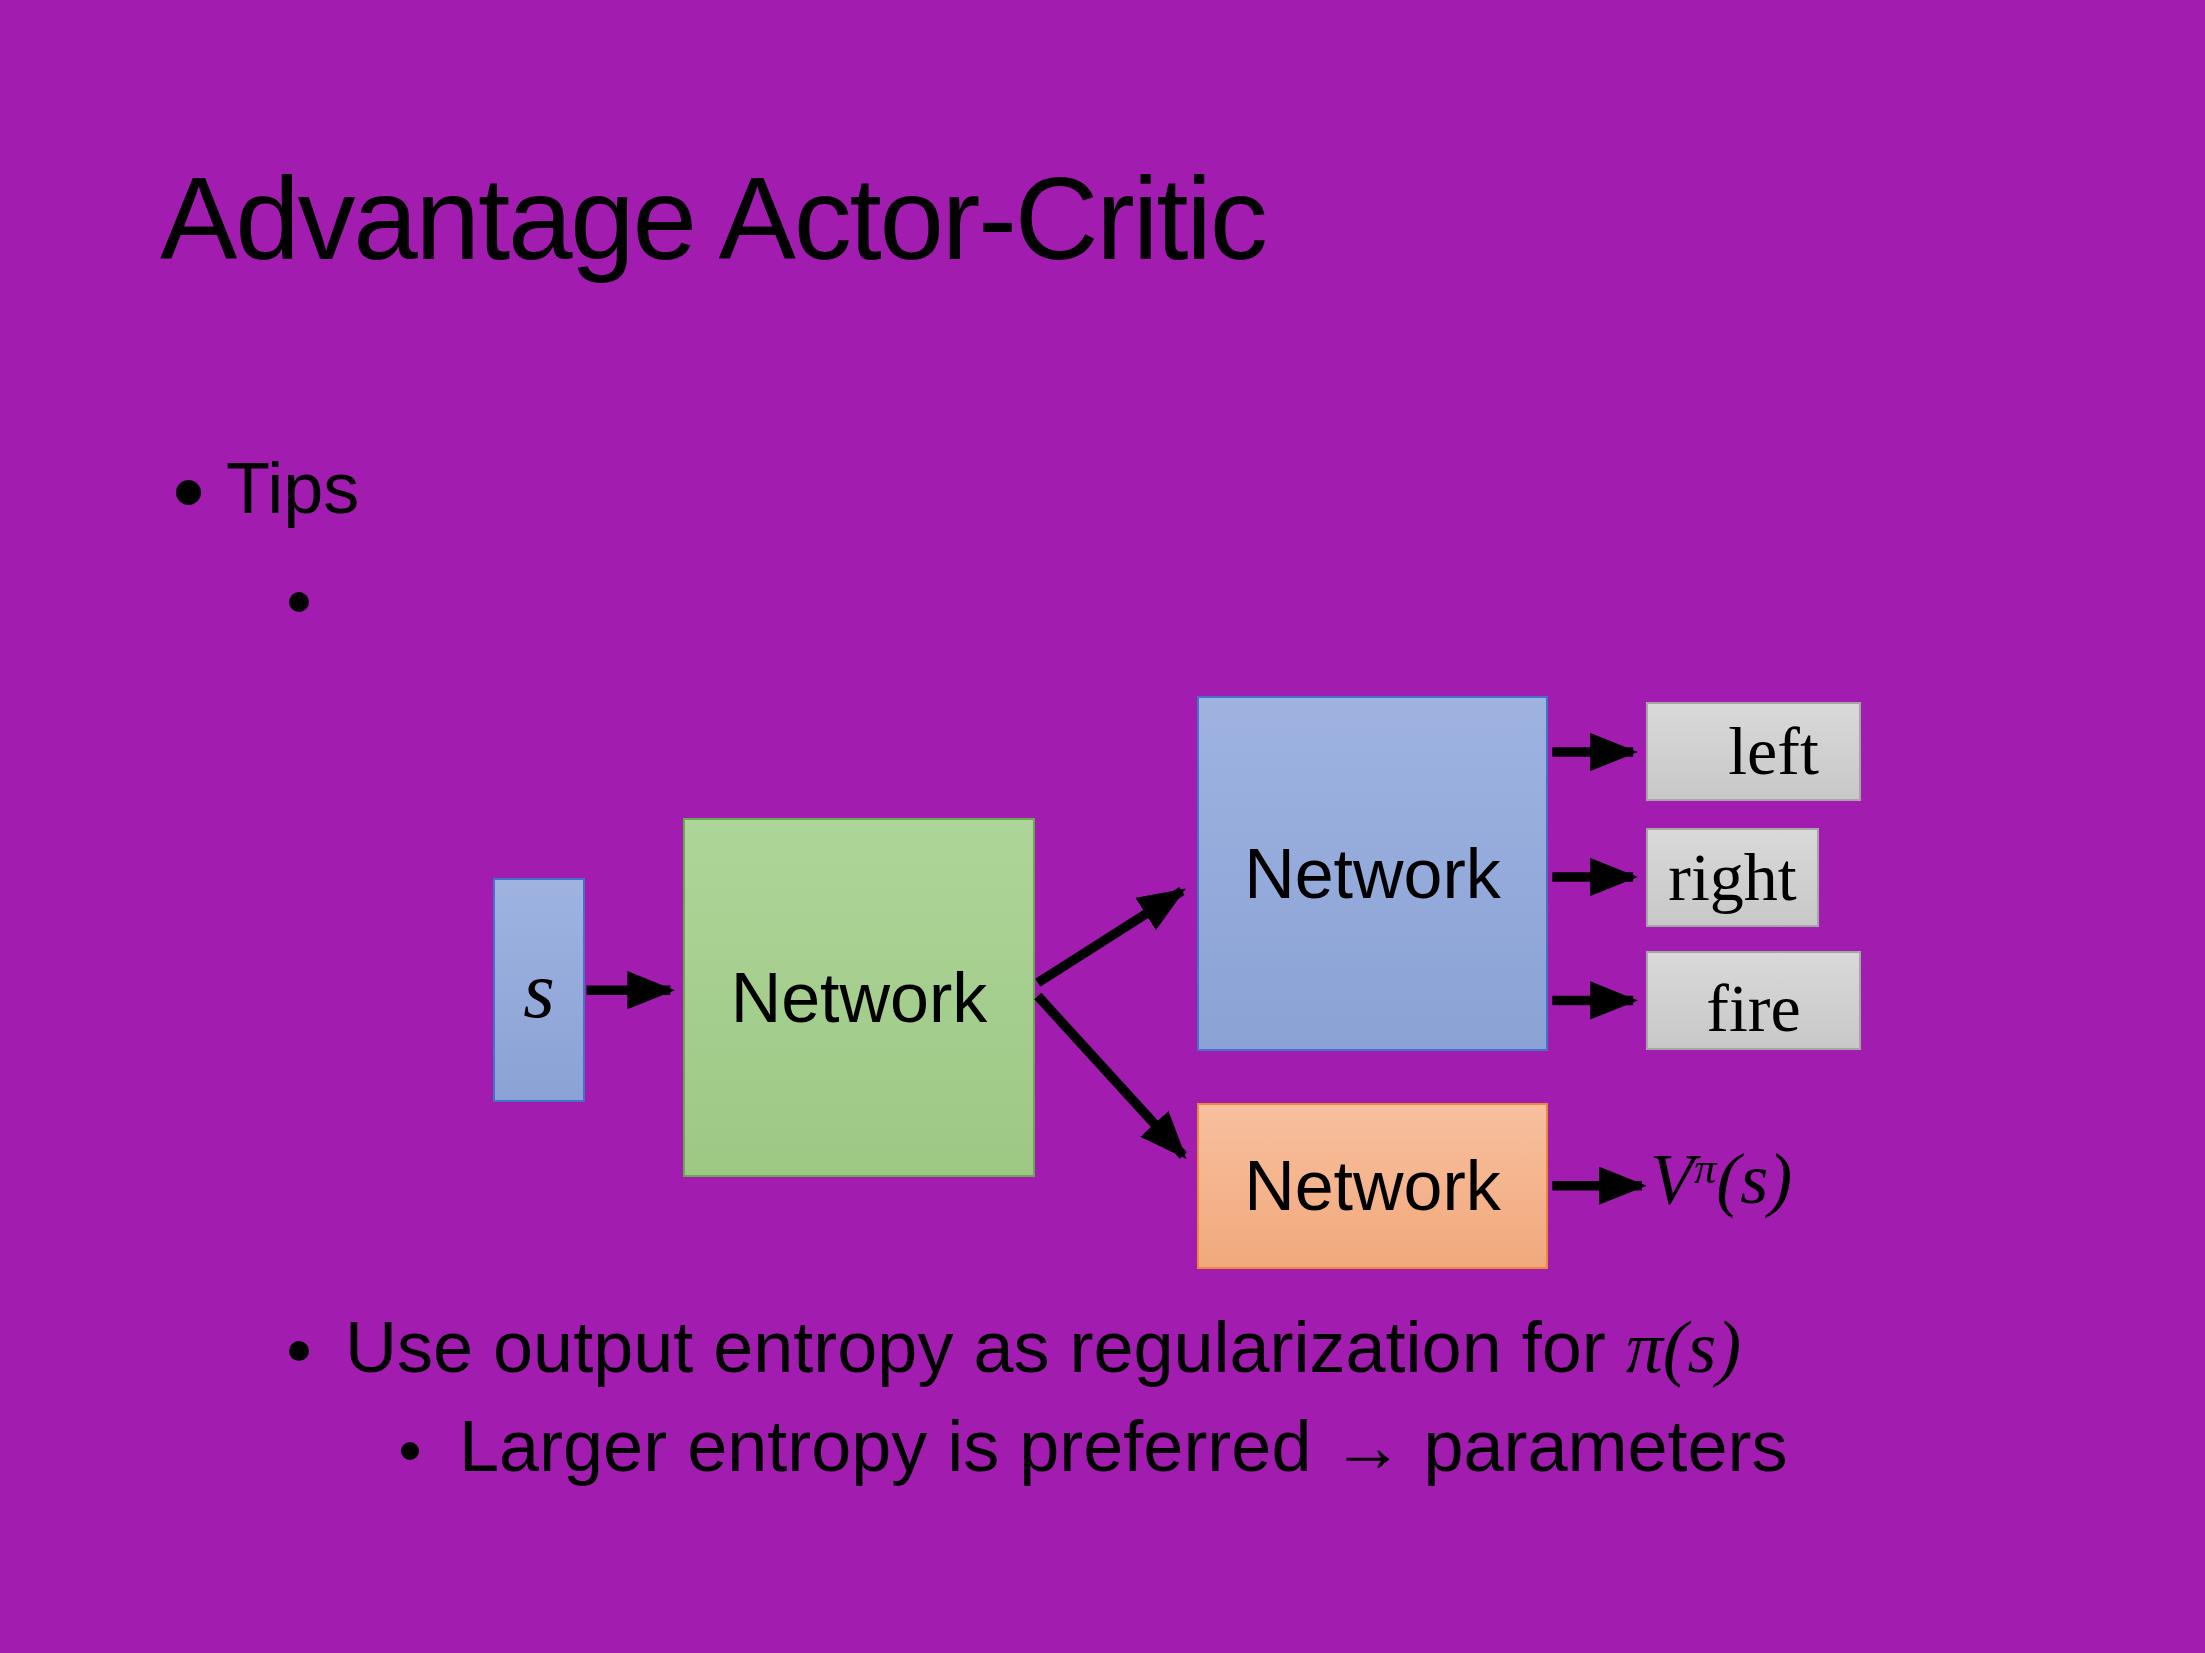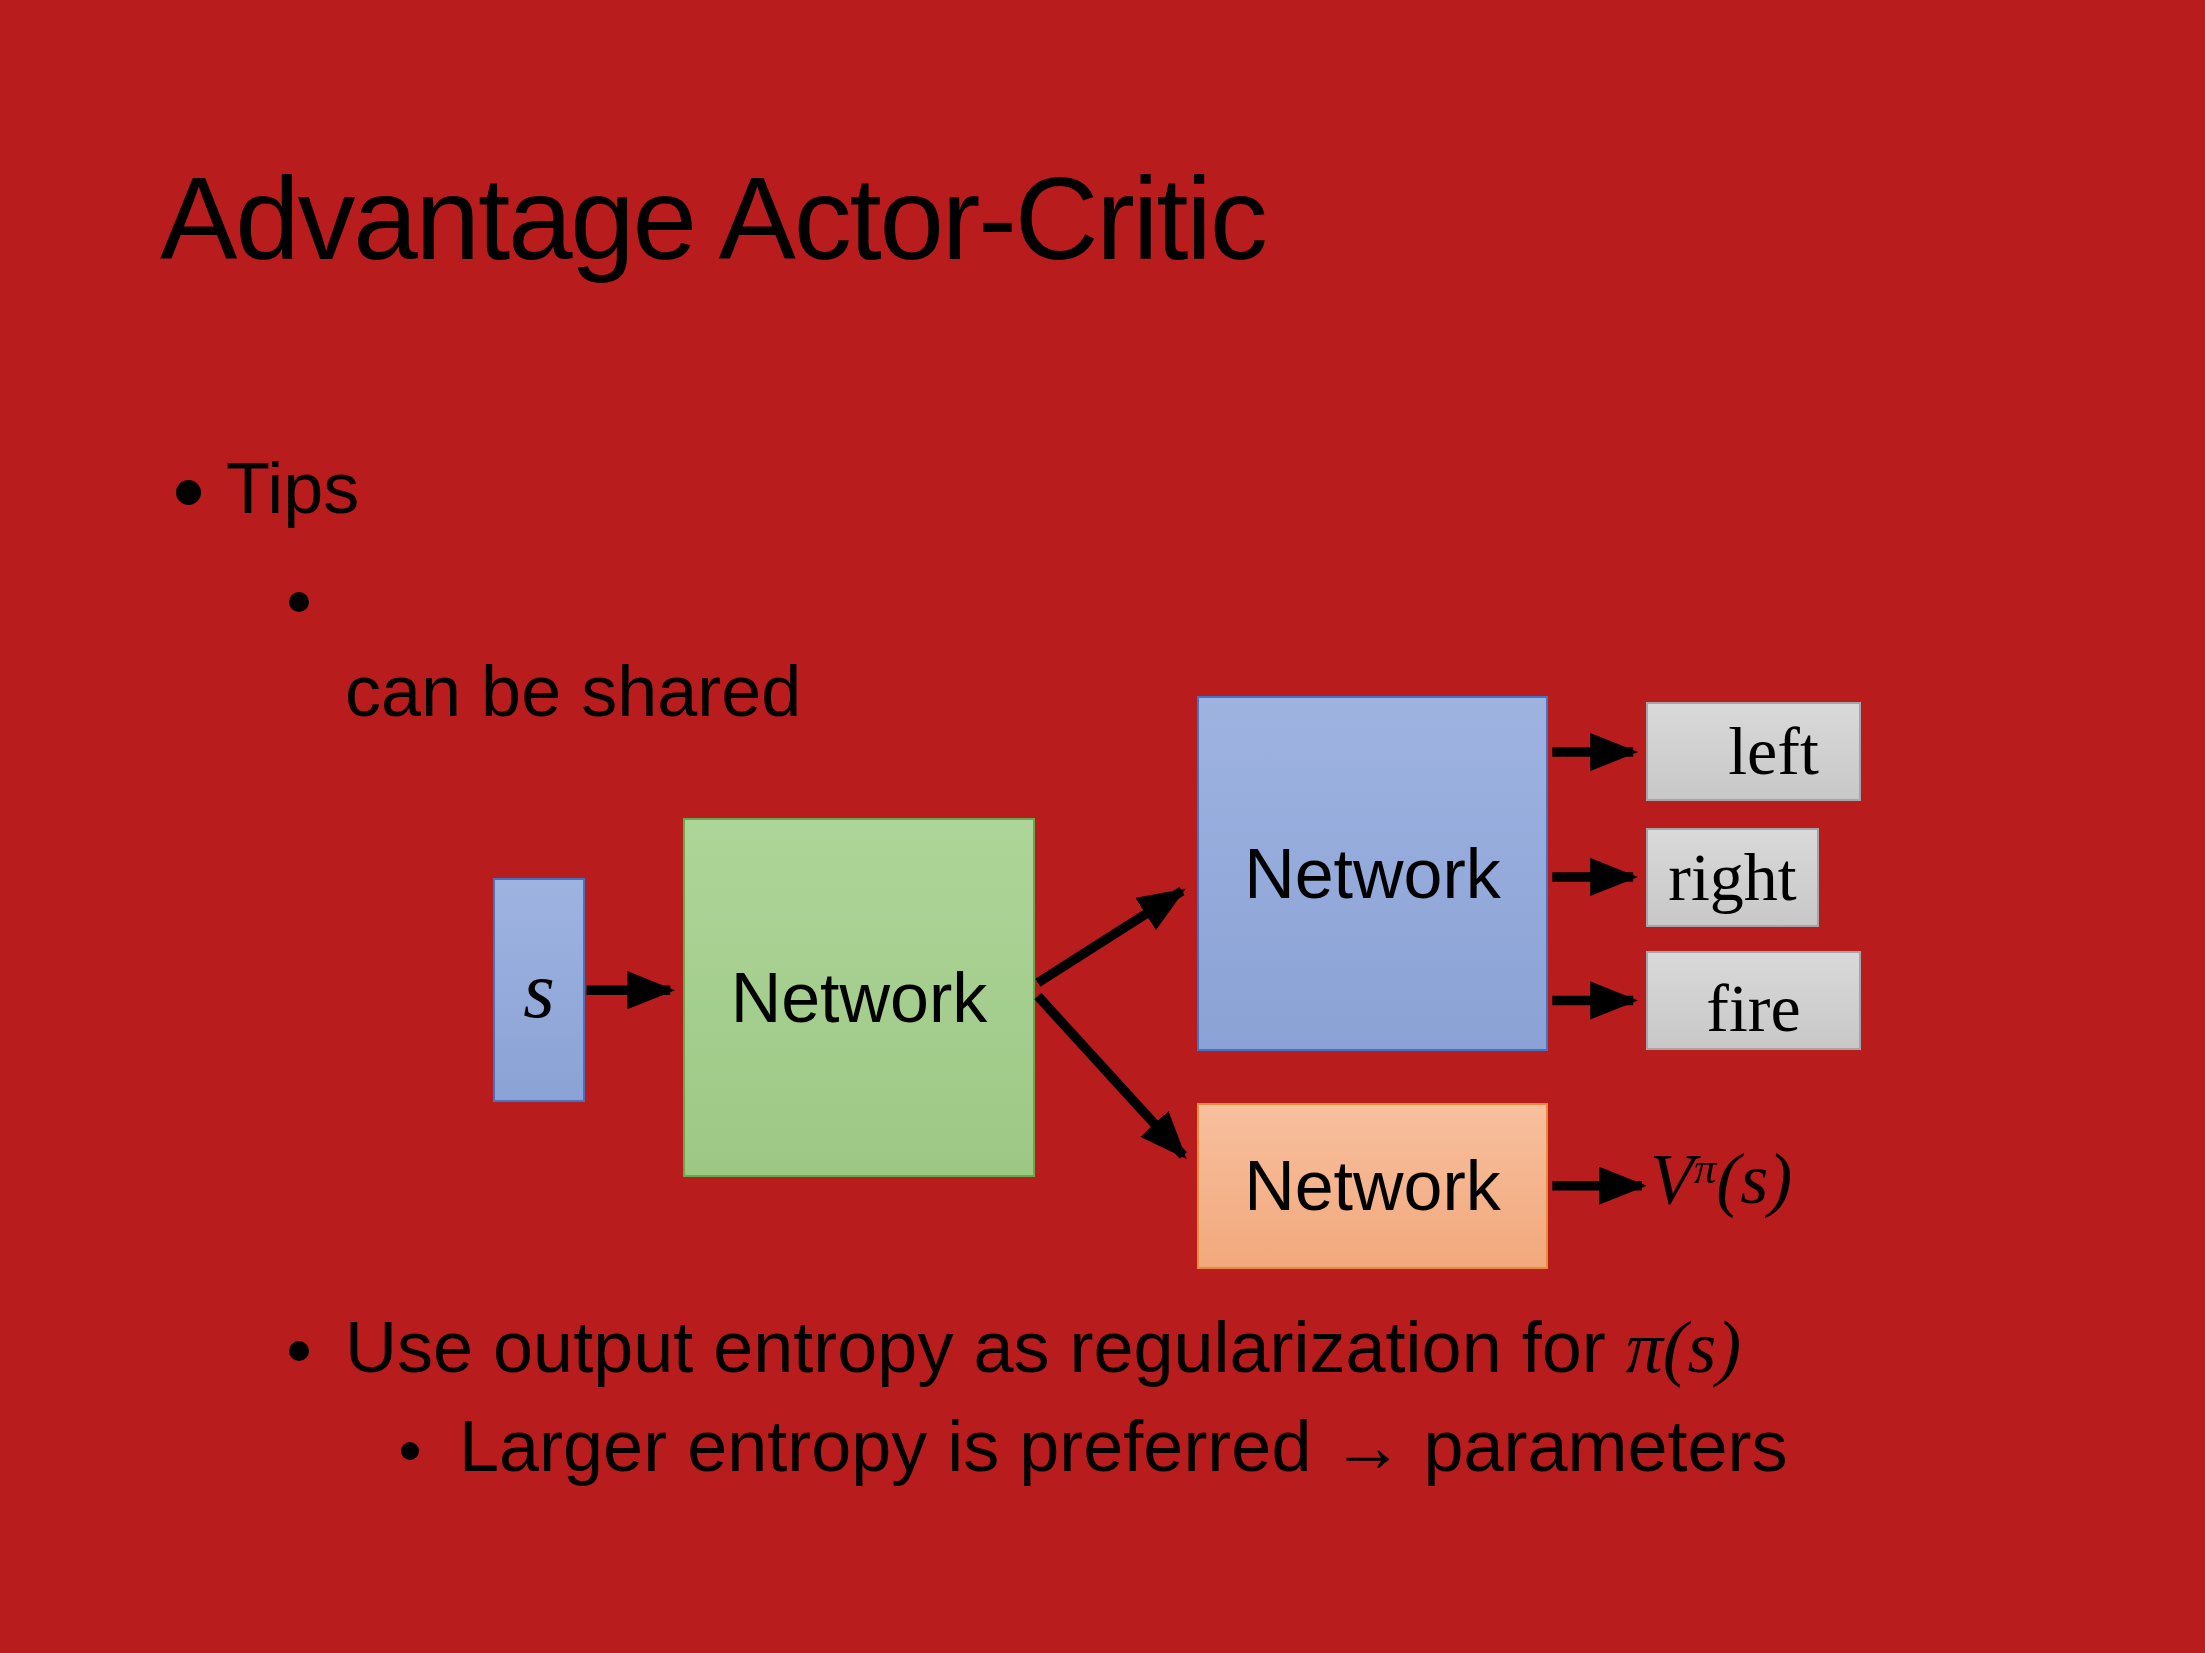--- a/index.html
+++ b/index.html
@@ -3,21 +3,21 @@
 <meta charset="utf-8">
 <style>
   html, body { margin: 0; padding: 0; }
   body {
     width: 2205px; height: 1654px;
     background: #ffffff;
     font-family: "Liberation Sans", sans-serif;
     color: #000000;
     overflow: hidden;
   }
-  #slide { position: relative; width: 2205px; height: 1654px; background: #b91c1c; }
+  #slide { position: relative; width: 2205px; height: 1654px; background: #a21caf; }
 
   .title {
     position: absolute; left: 160px; top: 150px;
     font-size: 116px; line-height: 1.2; font-weight: 400;
     letter-spacing: -2.2px; color: #000;
     white-space: nowrap;
   }
 
   .textrow { position: absolute; font-size: 72px; line-height: 1.2; white-space: nowrap; color:#000; }
   .dot { position: absolute; background: #000; border-radius: 50%; }
@@ -50,23 +50,20 @@
 <div id="slide">
 
   <div class="title">Advantage Actor-Critic</div>
 
   <span class="dot" style="left:176px; top:480px; width:25px; height:25px;"></span>
   <div class="textrow" style="left:226px; top:445px;">
     <span>Tips</span>
   </div>
 
   <span class="dot" style="left:289px; top:592px; width:20px; height:20px;"></span>
-  <div class="textrow" style="left:345px; top:648px;">
-    <span>can be shared</span>
-  </div>
 
   <div class="dbox box-blue" style="left:493px; top:878px; width:92px; height:224px;">
     <span class="state-label">s</span>
   </div>
 
   <div class="dbox box-green" style="left:683px; top:818px; width:352px; height:359px;">
     <span class="net-label">Network</span>
   </div>
 
   <div class="dbox box-blue" style="left:1197px; top:696px; width:351px; height:355px;">

